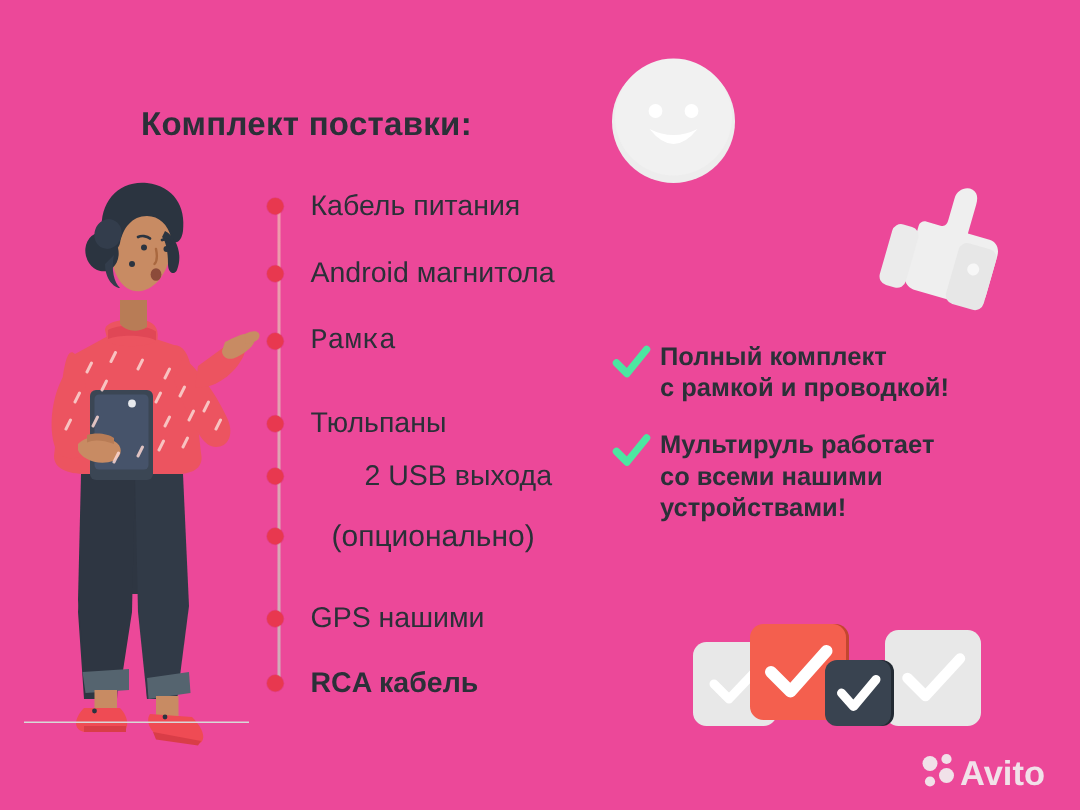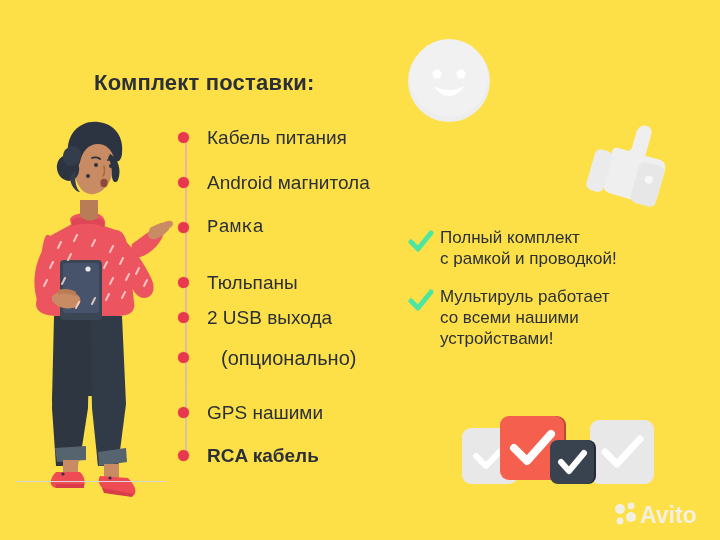--- a/index.html
+++ b/index.html
@@ -11,21 +11,21 @@
     height: 540px;
     background: #ffffff;
     font-family: "Liberation Sans", sans-serif;
     overflow: hidden;
     position: relative;
   }
   .canvas {
     position: relative;
     width: 720px;
     height: 540px;
-    background: #fde047;
+    background: #ec4899;
     overflow: hidden;
   }
 
   
   .deco-smiley {
     position: absolute;
     left: 406px;
     top: 38px;
     width: 86px;
     height: 86px;
@@ -113,21 +113,21 @@
   }
   .check-green {
     flex: 0 0 auto;
     width: 26px;
     height: 26px;
     margin-right: 6px;
     margin-top: 1px;
   }
   .benefit-text {
     font-size: 17px;
-    font-weight: normal;
+    font-weight: bold;
     color: #2b3038;
     line-height: 1.22;
     white-space: pre-line;
   }
 
   
   .cards {
     position: absolute;
     left: 462px;
     top: 412px;
@@ -326,21 +326,21 @@
     <div class="list-item" style="top:90px;font-family:Liberation Mono, monospace;">
       <span class="bullet"></span>
       <span class="li-text">Рамка</span>
     </div>
 
     <div class="list-item" style="top:145px;">
       <span class="bullet"></span>
       <span class="li-text">Тюльпаны</span>
     </div>
 
-    <div class="list-item" style="top:180px;">
+    <div class="list-item" style="top:180px;gap:36px;">
       <span class="bullet"></span>
       <span class="li-text">2 USB выхода</span>
     </div>
 
     <div class="list-item" style="top:218px;">
       <span class="bullet"></span>
       <span class="li-stack">
         <span class="li-sub">(опционально)</span>
       </span>
     </div>

